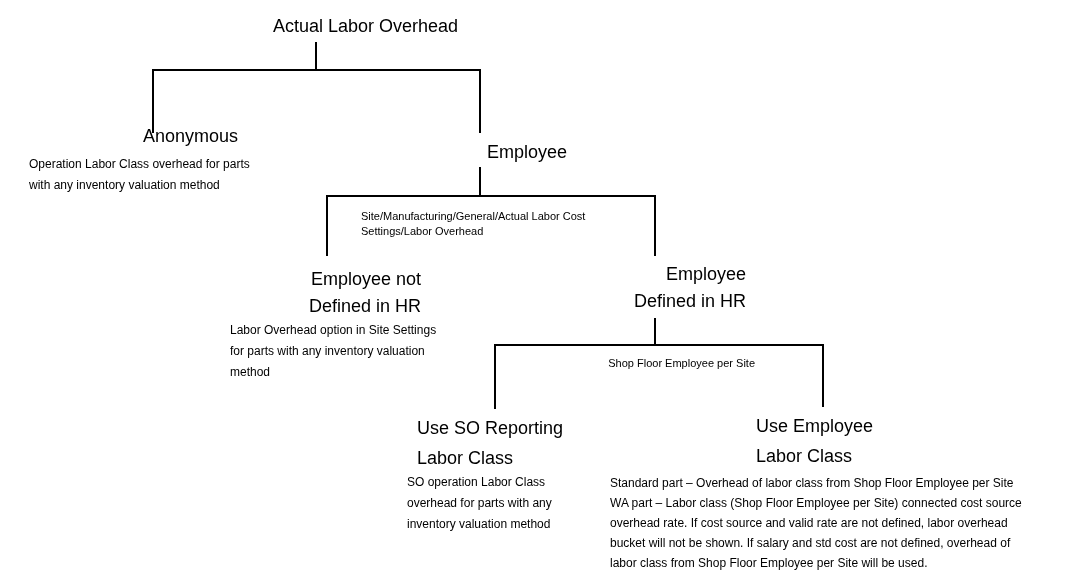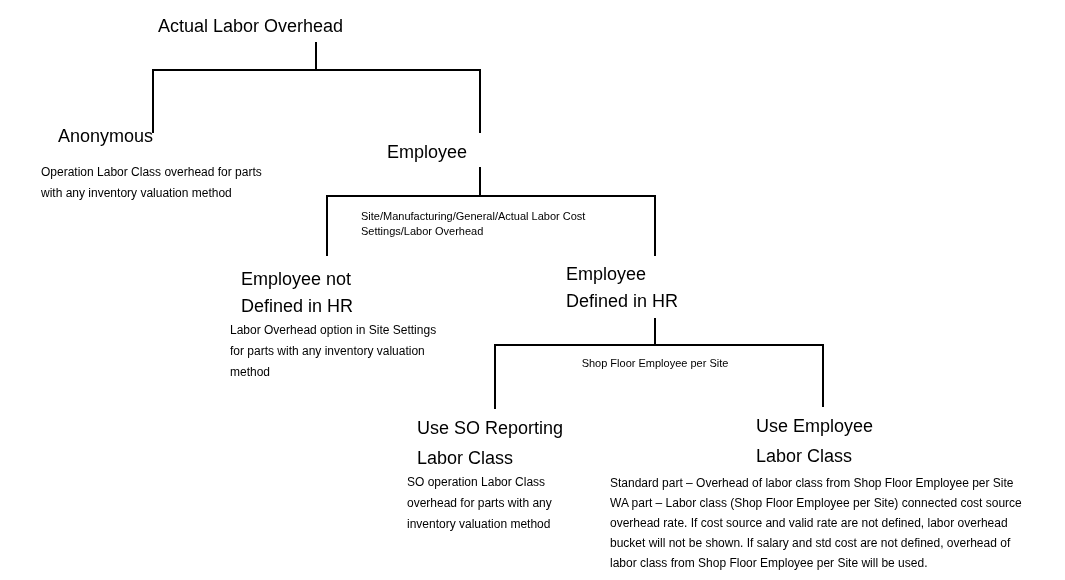--- a/index.html
+++ b/index.html
@@ -19,49 +19,49 @@
   .line {
     position: absolute;
     background: #000000;
   }
   .heading {
     position: absolute;
     font-size: 18px;
     line-height: 27px;
     white-space: nowrap;
   }
-  .heading.center { text-align: left; }
+  .heading.center { text-align: right; }
   .desc {
     position: absolute;
     font-size: 12px;
     line-height: 21px;
     white-space: nowrap;
   }
   .cond {
     position: absolute;
     font-size: 11px;
     line-height: 15px;
     white-space: nowrap;
   }
-  .cond.center { text-align: center; }
+  .cond.center { text-align: right; }
 </style>
 </head>
 <body>
 
 <div id="canvas">
 
   <div class="heading center" style="left:158px; top:13px; width:300px;">Actual Labor Overhead</div>
 
   <div class="line" style="left:315px; top:42px; width:2px; height:29px;"></div>
   <div class="line" style="left:152px; top:69px; width:329px; height:2px;"></div>
   <div class="line" style="left:152px; top:69px; width:2px; height:64px;"></div>
   <div class="line" style="left:479px; top:69px; width:2px; height:64px;"></div>
 
   <div class="heading center" style="left:58px; top:123px; width:180px;">Anonymous</div>
-  <div class="desc" style="left:29px; top:162px;margin-left:12px;">
+  <div class="desc" style="left:29px; top:154px;">
     <div>Operation Labor Class overhead for parts</div>
     <div>with any inventory valuation method</div>
   </div>
 
   <div class="heading center" style="left:387px; top:139px; width:180px;">Employee</div>
 
   <div class="line" style="left:479px; top:167px; width:2px; height:30px;"></div>
   <div class="line" style="left:326px; top:195px; width:330px; height:2px;"></div>
   <div class="line" style="left:326px; top:195px; width:2px; height:61px;"></div>
   <div class="line" style="left:654px; top:195px; width:2px; height:61px;"></div>

